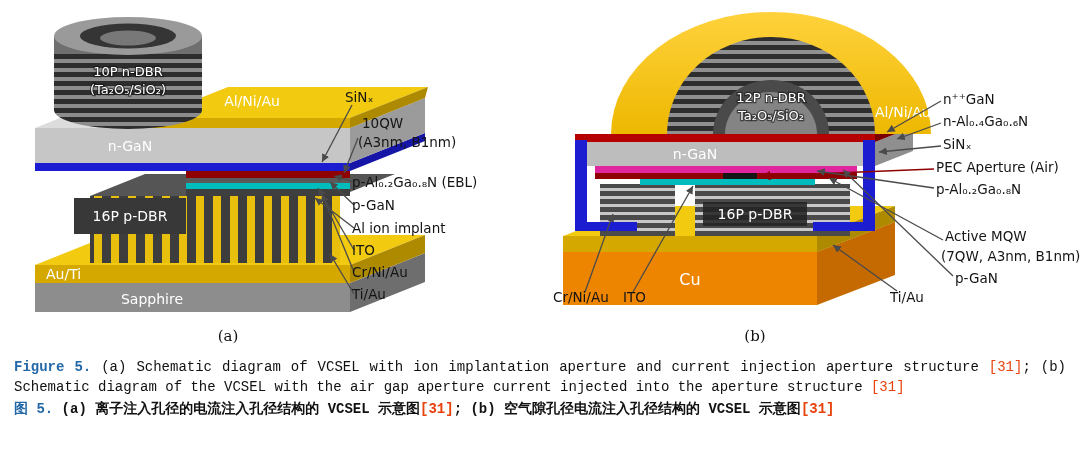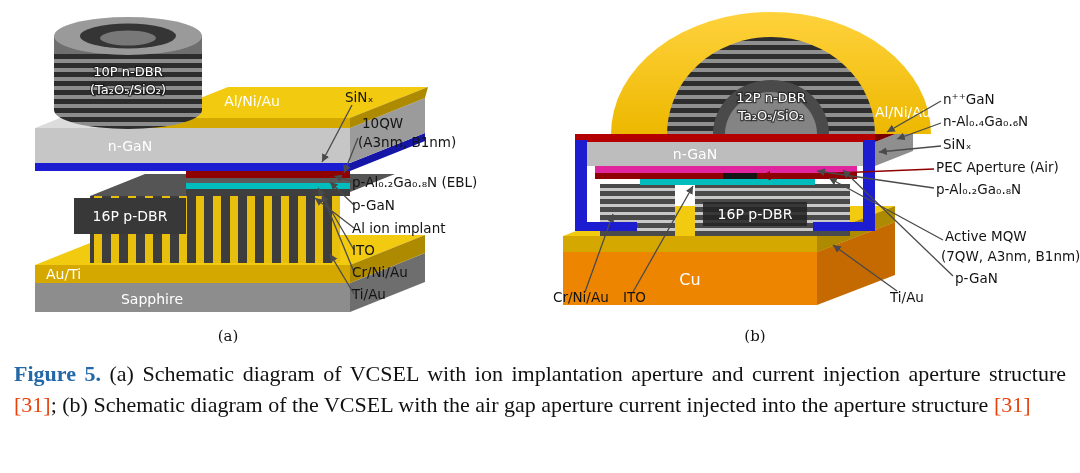--- a/index.html
+++ b/index.html
@@ -9,22 +9,22 @@
   .diagrams { display:flex; }
   svg { display:block; }
   svg text { font-family:"DejaVu Sans", sans-serif; }
   .devlab   { fill:#ffffff; font-size:14px; }
   .devlab-s { fill:#ffffff; font-size:13px; }
   .outlab   { paint-order:stroke; stroke:rgba(15,15,15,0.6); stroke-width:2.4px; }
   .callout  { fill:#141414; font-size:13.5px; }
   .leader   { stroke:#4a4a4a; stroke-width:1.3; fill:none; }
   .leader-m { stroke:#8f0000; stroke-width:1.6; fill:none; }
   .panel-label { fill:#111; font-size:15px; font-family:"DejaVu Serif", serif; }
-  .caption { padding:6px 14px 0 14px; font-family:Liberation Serif, serif;
-             font-size:22px; line-height:1.42; color:#111; }
+  .caption { padding:6px 14px 0 14px; font-family:Liberation Mono, monospace;
+             font-size:14px; line-height:1.42; color:#111; }
   .cap-en { margin:0; text-align:justify; }
   .cap-zh { margin:2px 0 0 0; font-weight:bold; }
   .cap-label { color:#2468a8; font-weight:bold; }
   .ref { color:#e8420c; }
 </style>
 </head>
 <body>
 
 <div class="page">
   <div class="diagrams">
@@ -223,14 +223,15 @@
         <text x="8" y="302" class="callout">Cr/Ni/Au</text>
         <text x="78" y="302" class="callout">ITO</text>
       </g>
 
       <text x="210" y="341" text-anchor="middle" class="panel-label">(b)</text>
     </svg>
   </div>
 
   <div class="caption">
     <p class="cap-en"><span class="cap-label">Figure 5.</span><span> (a) Schematic diagram of VCSEL with ion implantation aperture and current injection aperture structure </span><span class="ref">[31]</span><span>; (b) Schematic diagram of the VCSEL with the air gap aperture current injected into the aperture structure </span><span class="ref">[31]</span></p>
+    <p class="cap-zh"><span class="cap-label">图 5.</span><span> (a) 离子注入孔径的电流注入孔径结构的 VCSEL 示意图</span><span class="ref">[31]</span><span>; (b) 空气隙孔径电流注入孔径结构的 VCSEL 示意图</span><span class="ref">[31]</span></p>
   </div>
 </div>
 
 </body></html>

